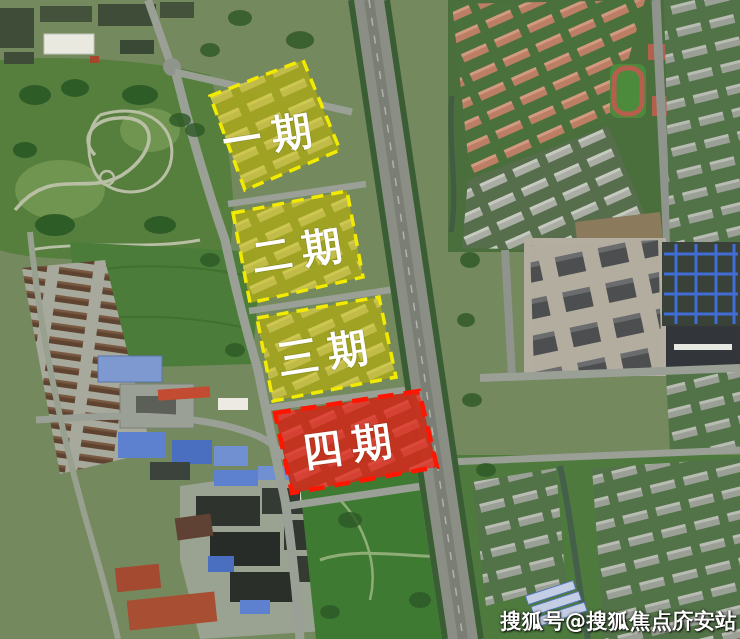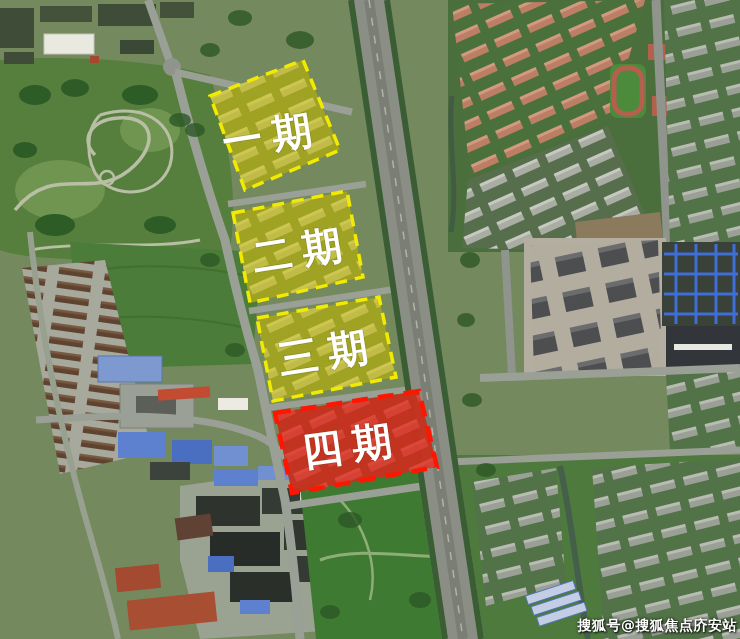--- a/index.html
+++ b/index.html
@@ -8,21 +8,21 @@
     background:#75895f;font-family:"DejaVu Sans",sans-serif;
   }
   .stage svg{position:absolute;left:0;top:0;display:block;}
   .zone-label{
     fill:#ffffff;font-weight:bold;font-size:40px;letter-spacing:10px;
     font-family:"DejaVu Sans",sans-serif;
     paint-order:stroke;stroke:rgba(60,60,20,.18);stroke-width:1.5px;
   }
   .watermark{
     position:absolute;right:3px;bottom:4px;
-    color:#ffffff;font-weight:bold;font-size:14px;letter-spacing:0.5px;
+    color:#ffffff;font-weight:bold;font-size:21px;letter-spacing:0.5px;
     text-shadow:0 0 3px rgba(0,0,0,.85),1px 1px 2px rgba(0,0,0,.9);
     white-space:nowrap;
   }
 </style>
 </head>
 <body>
 
 <div class="stage">
 <svg width="740" height="639" viewBox="0 0 740 639">
   <defs>

